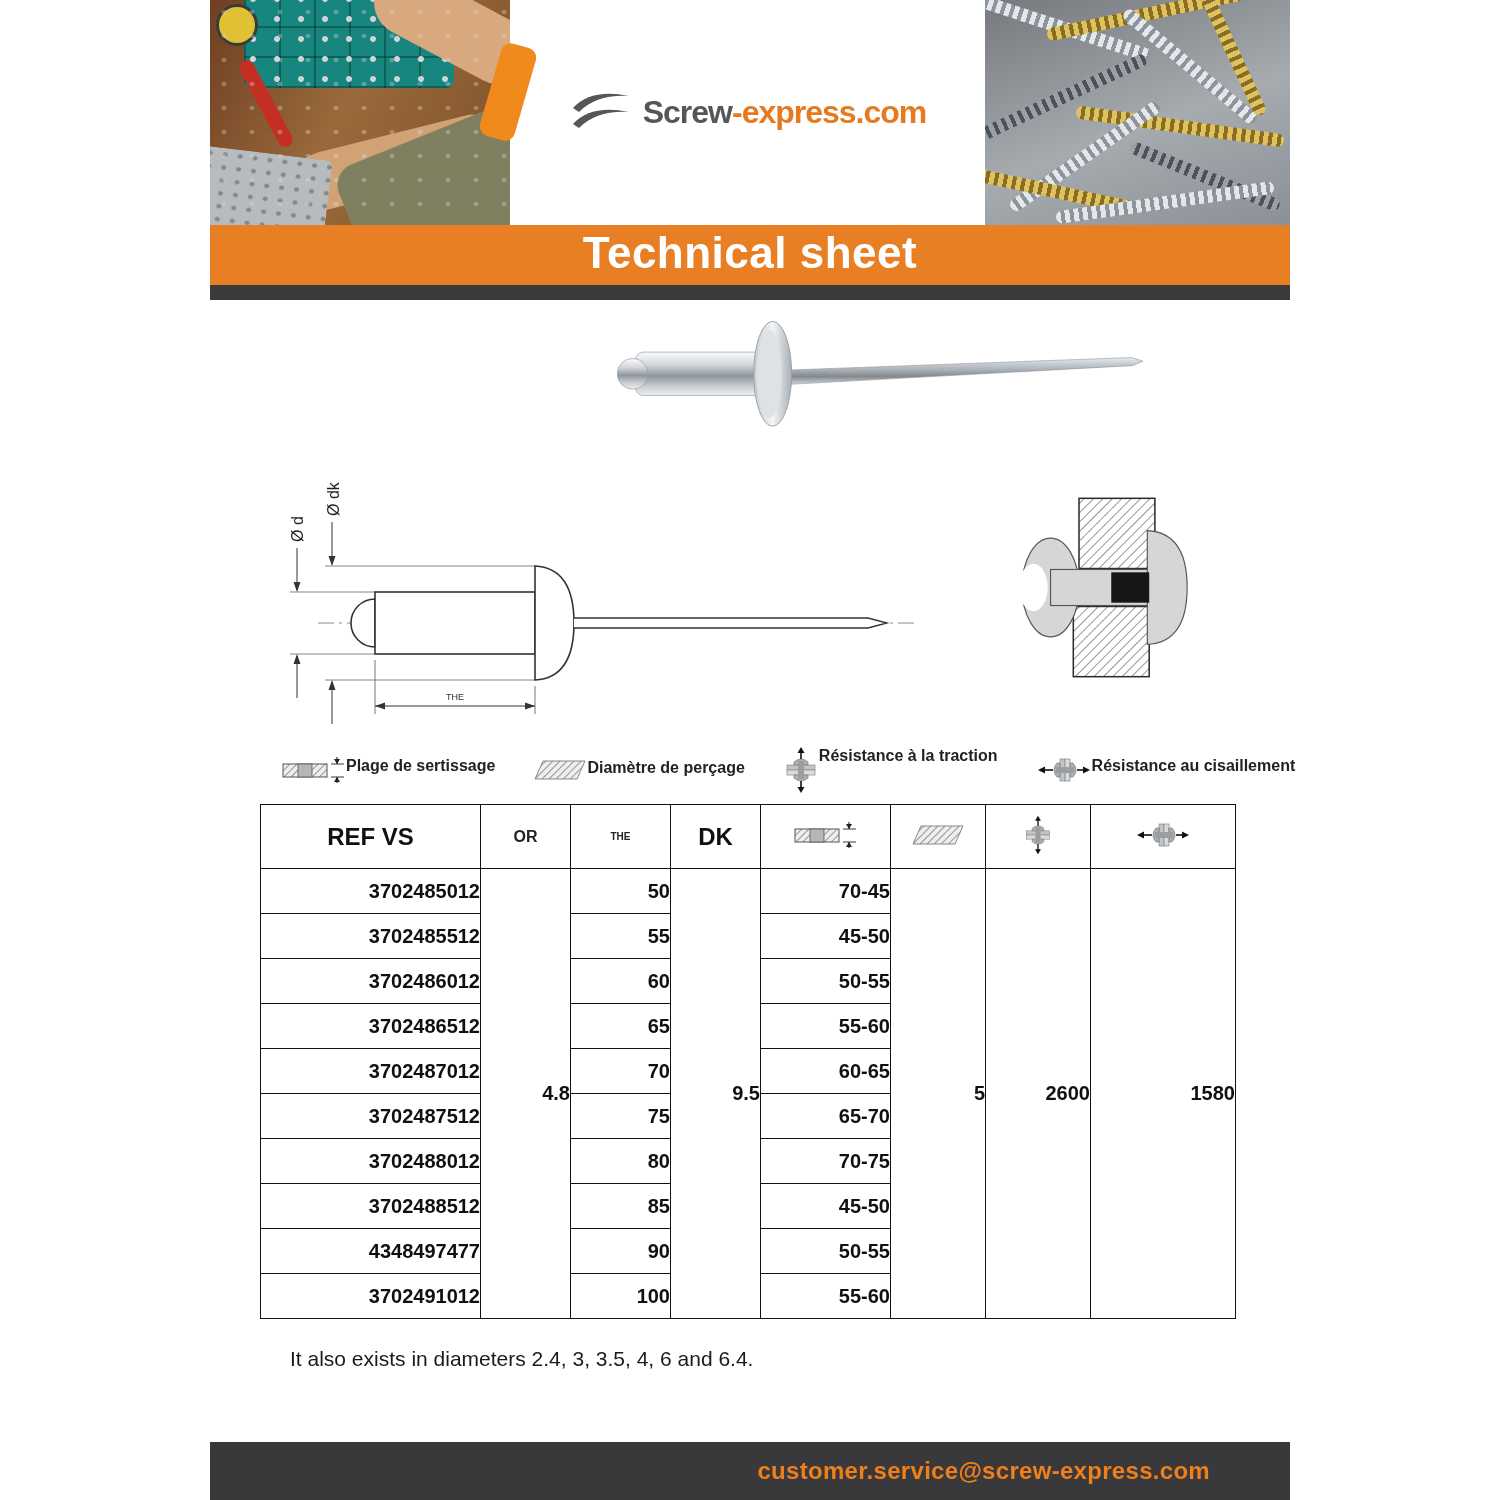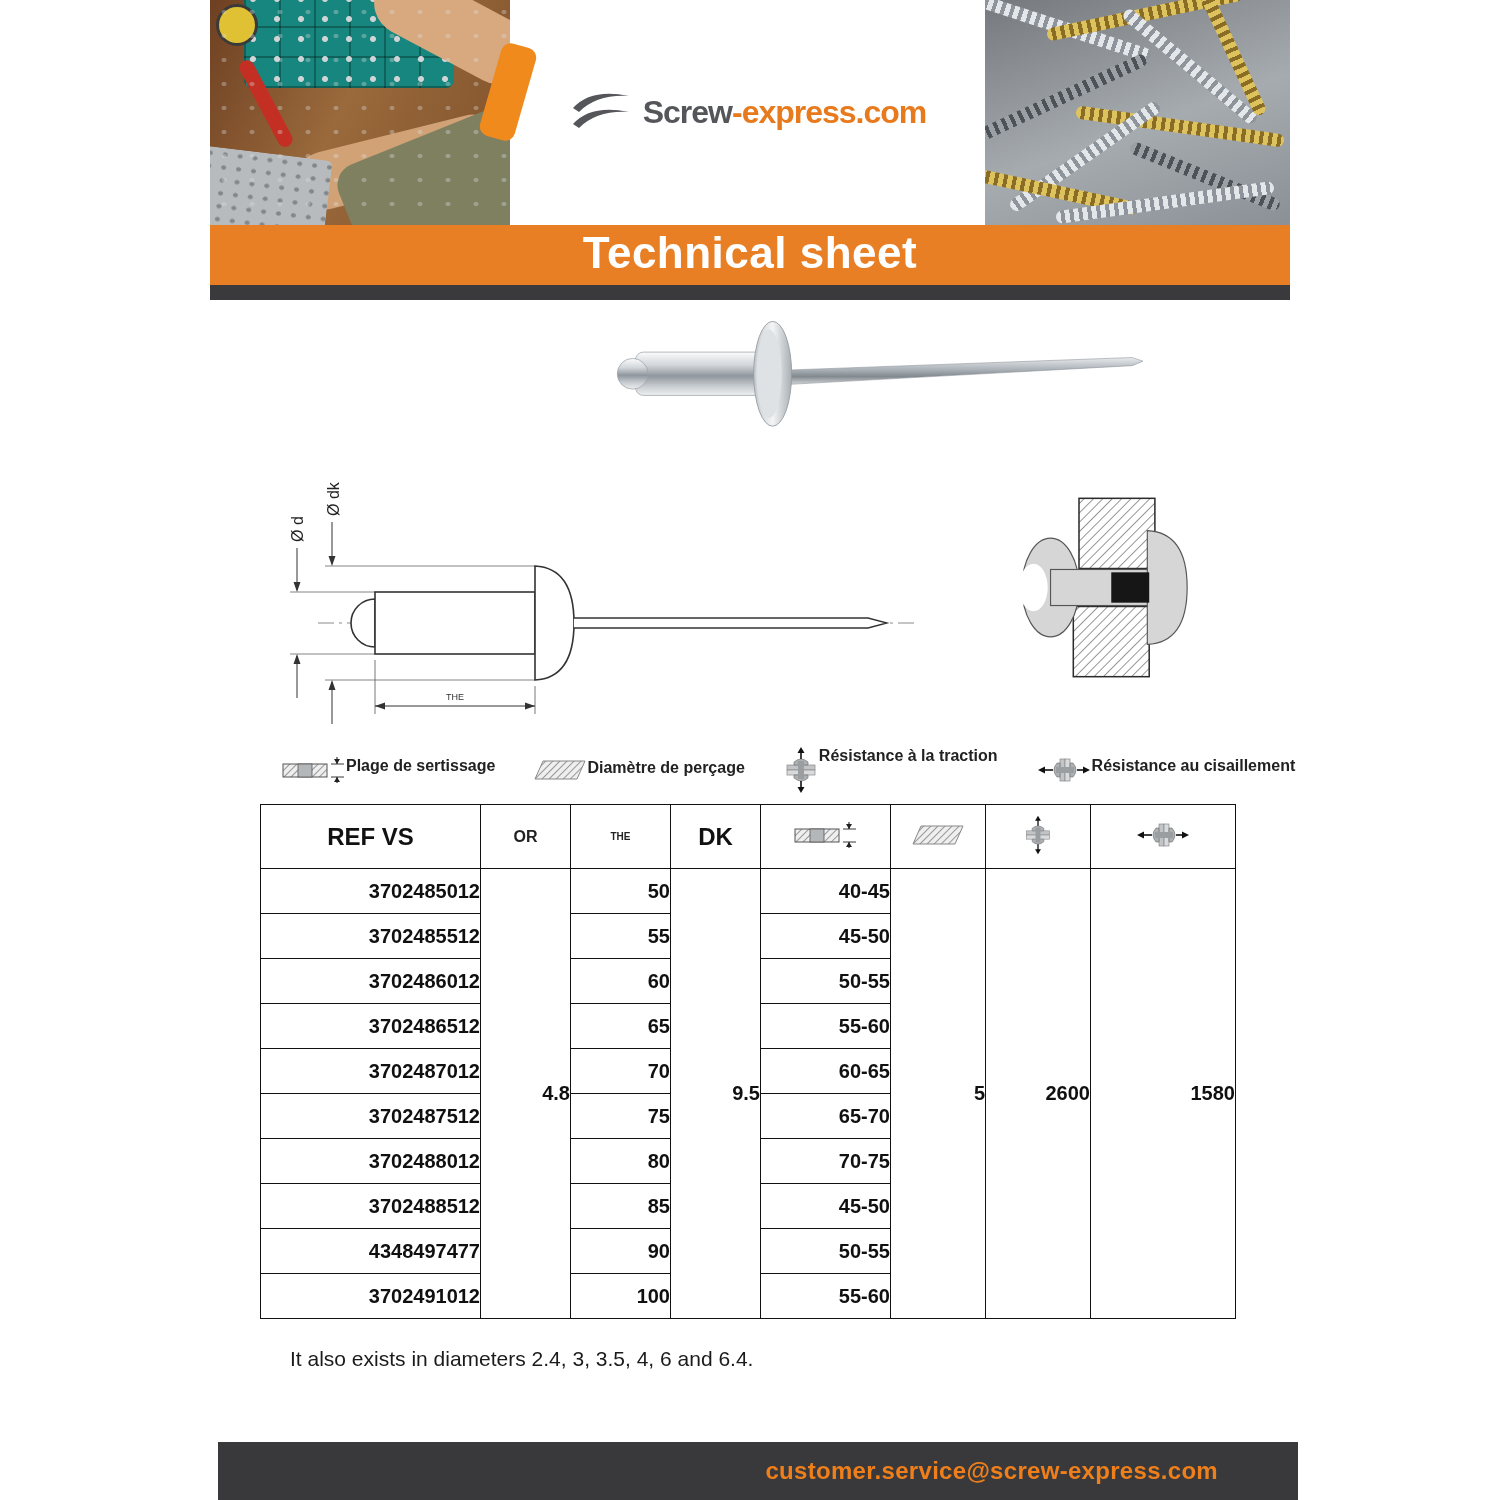--- a/index.html
+++ b/index.html
@@ -62,21 +62,21 @@
   .spec-table th, .spec-table td { border: 1.5px solid #111; text-align: center; vertical-align: middle; background: #fff; }
   .spec-table thead th { height: 64px; }
   .spec-table tbody td { height: 45px; font-size: 20px; font-weight: bold; color: #101010; text-align: right; }
   .h-ref { font-size: 24px; font-weight: bold; color: #111; }
   .h-or  { font-size: 16px; font-weight: 600; color: #222; }
   .h-the { font-size: 10px; font-weight: 600; color: #222; }
   .h-dk  { font-size: 24px; font-weight: bold; color: #111; }
 
   .note { margin: 28px 0 0 80px; font-size: 21px; color: #1b1b1b; }
 
-  .footer { position: absolute; bottom: 0; left: 8px; width: 100%; height: 58px; background: #39393b; }
+  .footer { position: absolute; bottom: 0; left: 0; width: 100%; height: 58px; background: #39393b; }
   .footer-email { display: block; text-align: right; padding-right: 80px; line-height: 58px;
     color: #ef7f1a; font-weight: bold; font-size: 24px; text-decoration: none; letter-spacing: .3px; }
 </style>
 </head>
 <body>
 
 <svg width="0" height="0" style="position:absolute" aria-hidden="true">
   <defs>
     <pattern id="hatch45" patternUnits="userSpaceOnUse" width="5" height="5" patternTransform="rotate(45)">
       <rect width="5" height="5" fill="#efefef"></rect>
@@ -316,21 +316,21 @@
           </svg>
         </th>
       </tr>
     </thead>
     <tbody>
       <tr>
         <td>3702485012</td>
         <td rowspan="10">4.8</td>
         <td>50</td>
         <td rowspan="10">9.5</td>
-        <td>40-45</td>
+        <td>70-45</td>
         <td rowspan="10">5</td>
         <td rowspan="10">2600</td>
         <td rowspan="10">1580</td>
       </tr>
       <tr>
         <td>3702485512</td>
         <td>55</td>
         <td>45-50</td>
       </tr>
       <tr>

